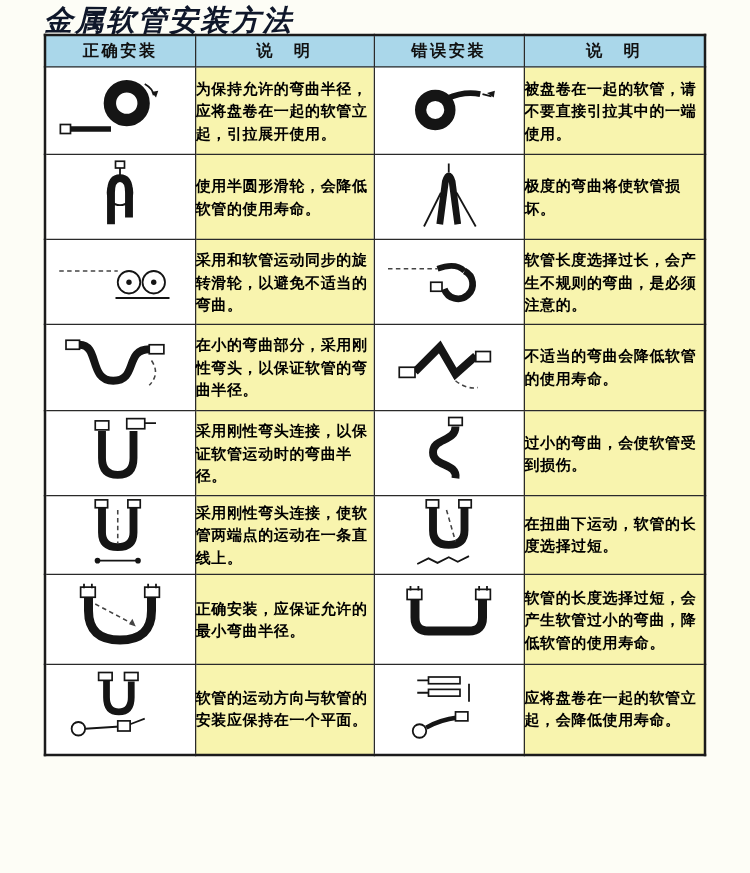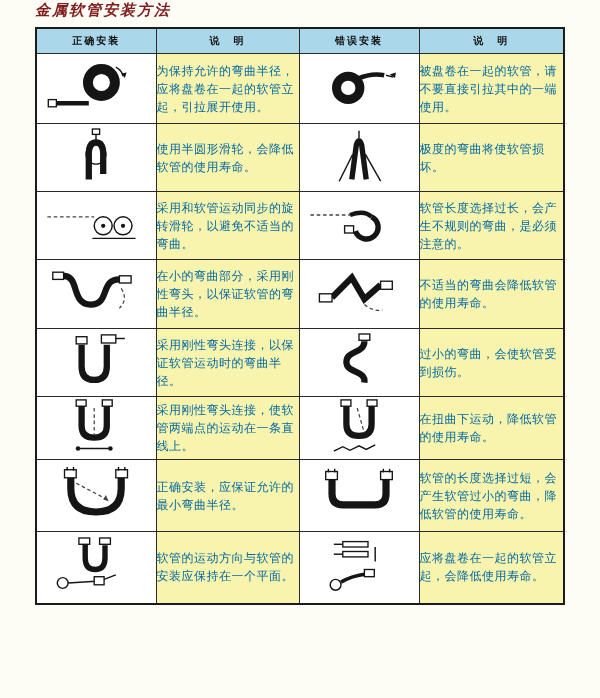--- a/index.html
+++ b/index.html
@@ -8,45 +8,45 @@
     background:#fdfdf6;
     font-family:"DejaVu Sans","Liberation Sans",sans-serif;
     color:#111;
     position:relative;
     overflow:hidden;
   }
   .page-title{
     position:absolute;left:35px;top:1px;
     font-family:Liberation Sans, sans-serif;
     font-style:italic;font-weight:bold;
-    font-size:15px;letter-spacing:2px;color:#7f1d1d;margin:0;
+    font-size:23px;letter-spacing:2px;color:#0f172a;margin:0;
   }
   table.install{
     position:absolute;left:35px;top:27px;
     width:528px;border-collapse:collapse;table-layout:fixed;
     border:2px solid #1b1b1b;
   }
   table.install th{
     background:#aad7ea;
     height:24px;
-    font-size:10px;font-weight:bold;letter-spacing:2px;
+    font-size:13px;font-weight:bold;letter-spacing:2px;
     border:1px solid #2a2a2a;color:#111;
     padding:0;
   }
   table.install td{
     border:1px solid #2a2a2a;
     padding:0;vertical-align:middle;
   }
   td.img-cell{background:#ffffff;text-align:center;}
   td.note-cell{
     background:#f8f4ae;
-    font-size:12px;font-weight:normal;line-height:1.5;
+    font-size:12px;font-weight:bold;line-height:1.5;
     letter-spacing:0.5px;
     padding:5px 7px 5px 9px;
-    color:#0369a1;
+    color:#000000;
   }
   .art{display:inline-block;line-height:0;}
   .art svg{width:108px;height:58px;}
   .stroke{stroke:#151515;fill:none;}
   .fit{fill:#ffffff;stroke:#151515;stroke-width:1.5;}
   .thin{stroke:#151515;stroke-width:1.6;fill:none;}
   .dash{stroke:#444;stroke-width:1.4;fill:none;stroke-dasharray:4 3;}
 </style>
 </head>
 <body>
@@ -217,21 +217,21 @@
         <span class="art">
           <svg viewBox="0 0 120 64">
             <path class="stroke" d="M46,8 L46,30 Q46,43 60,43 Q74,43 74,30 L74,8" stroke-width="7"></path>
             <rect class="fit" x="40" y="3" width="11" height="7"></rect>
             <rect class="fit" x="69" y="3" width="11" height="7"></rect>
             <path class="dash" d="M58,12 L66,40"></path>
             <path class="thin" d="M32,60 l10,-5 8,4 10,-5 8,4 10,-5"></path>
           </svg>
         </span>
       </td>
-      <td class="note-cell"><span>在扭曲下运动，降低软管的使用寿命。</span></td>
+      <td class="note-cell"><span>在扭曲下运动，软管的长度选择过短。</span></td>
     </tr>
 
 
     <tr style="height:72px">
       <td class="img-cell">
         <span class="art">
           <svg viewBox="0 0 120 64">
             <path class="stroke" d="M32,14 L32,26 Q32,52 60,52 Q88,52 88,26 L88,14" stroke-width="8"></path>
             <rect class="fit" x="25" y="5" width="13" height="9"></rect>
             <rect class="fit" x="82" y="5" width="13" height="9"></rect>

